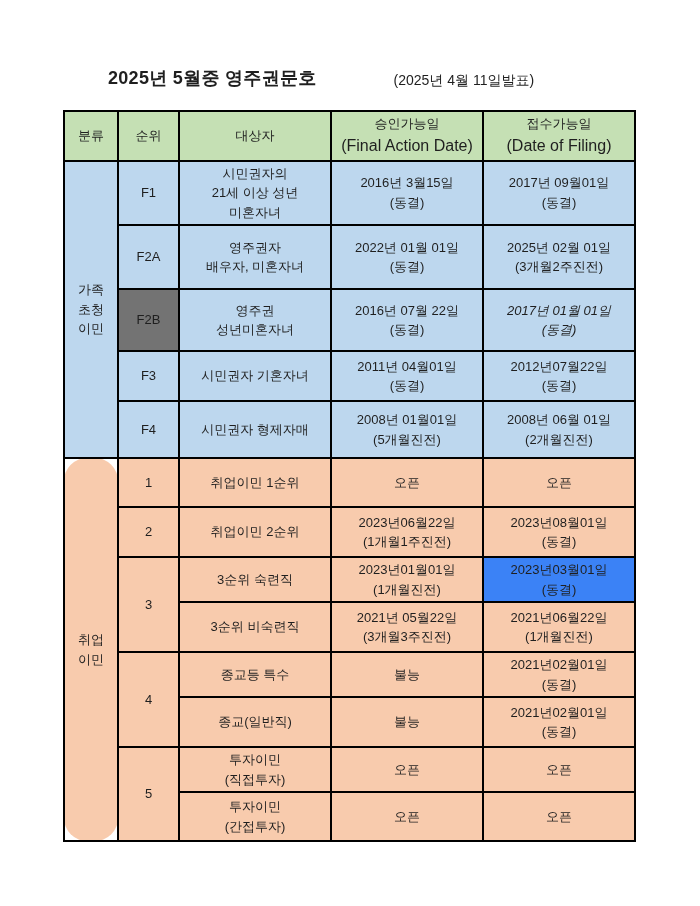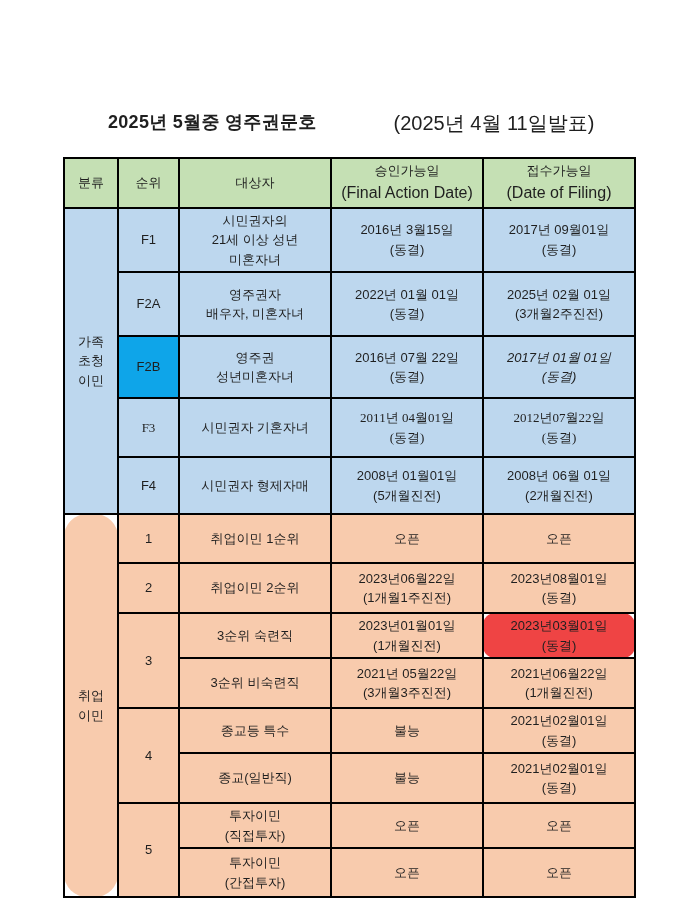--- a/index.html
+++ b/index.html
@@ -6,32 +6,31 @@
   html, body {
     margin: 0; padding: 0;
     width: 700px; height: 906px;
     background: #ffffff;
     font-family: "Liberation Sans", "DejaVu Sans", sans-serif;
     color: #1f1f1f;
   }
   .page { width: 700px; height: 906px; overflow: hidden; }
   .title-row {
     display: flex;
-    align-items: flex-start;
+    align-items: flex-end;
     gap: 36px;
     padding: 66px 0 0 108px;
     white-space: nowrap;
-    margin-top: 44px;
   }
   .doc-title {
     font-size: 18px;
     font-weight: bold;
     letter-spacing: 0.3px;
   }
-  .doc-subtitle { font-size: 20px; padding-left: 41px; }
+  .doc-subtitle { font-size: 14px; padding-left: 41px; }
 
   table.bulletin {
     border-collapse: collapse;
     table-layout: fixed;
     margin: 20px 0 0 63px;
     width: 571px;
   }
   table.bulletin td {
     border: 2px solid #000000;
     text-align: center;
@@ -80,26 +79,26 @@
           <td style="background: rgb(189, 215, 238);">2016년 3월15일<br>(동결)</td>
           <td style="background: rgb(189, 215, 238);">2017년 09월01일<br>(동결)</td>
         </tr>
         <tr style="height: 64px;">
           <td class="rank-cell" style="background: rgb(189, 215, 238);">F2A</td>
           <td style="background: rgb(189, 215, 238);">영주권자<br>배우자, 미혼자녀</td>
           <td style="background: rgb(189, 215, 238);">2022년 01월 01일<br>(동결)</td>
           <td style="background: rgb(189, 215, 238);">2025년 02월 01일<br>(3개월2주진전)</td>
         </tr>
         <tr style="height: 62px;">
-          <td class="rank-cell" style="background: #0ea5e9;">F2B</td>
+          <td class="rank-cell" style="background: #737373;">F2B</td>
           <td style="background: rgb(189, 215, 238);">영주권<br>성년미혼자녀</td>
           <td style="background: rgb(189, 215, 238);">2016년 07월 22일<br>(동결)</td>
           <td style="background: rgb(189, 215, 238); font-style: italic;">2017년 01월 01일<br>(동결)</td>
         </tr>
-        <tr style="height: 59px; font-family: Liberation Serif, serif;">
+        <tr style="height: 50px;">
           <td class="rank-cell" style="background: rgb(189, 215, 238);">F3</td>
           <td style="background: rgb(189, 215, 238);">시민권자 기혼자녀</td>
           <td style="background: rgb(189, 215, 238);">2011년 04월01일<br>(동결)</td>
           <td style="background: rgb(189, 215, 238);">2012년07월22일<br>(동결)</td>
         </tr>
         <tr style="height: 57px;">
           <td class="rank-cell" style="background: rgb(189, 215, 238);">F4</td>
           <td style="background: rgb(189, 215, 238); margin-top: 23px;">시민권자 형제자매</td>
           <td style="background: rgb(189, 215, 238);">2008년 01월01일<br>(5개월진전)</td>
           <td style="background: rgb(189, 215, 238);">2008년 06월 01일<br>(2개월진전)</td>
@@ -114,21 +113,21 @@
         <tr style="height: 50px;">
           <td class="rank-cell" style="background: rgb(248, 203, 173);">2</td>
           <td style="background: rgb(248, 203, 173);">취업이민 2순위</td>
           <td style="background: rgb(248, 203, 173);">2023년06월22일<br>(1개월1주진전)</td>
           <td style="background: rgb(248, 203, 173);">2023년08월01일<br>(동결)</td>
         </tr>
         <tr style="height: 45px;">
           <td class="rank-cell" rowspan="2" style="background: rgb(248, 203, 173);">3</td>
           <td style="background: rgb(248, 203, 173);">3순위 숙련직</td>
           <td style="background: rgb(248, 203, 173);">2023년01월01일<br>(1개월진전)</td>
-          <td style="background: #ef4444; border-radius: 12px;">2023년03월01일<br>(동결)</td>
+          <td style="background: #3b82f6;">2023년03월01일<br>(동결)</td>
         </tr>
         <tr style="height: 50px;">
           <td style="background: rgb(248, 203, 173);">3순위 비숙련직</td>
           <td style="background: rgb(248, 203, 173);">2021년 05월22일<br>(3개월3주진전)</td>
           <td style="background: rgb(248, 203, 173);">2021년06월22일<br>(1개월진전)</td>
         </tr>
         <tr style="height: 45px;">
           <td class="rank-cell" rowspan="2" style="background: rgb(248, 203, 173);">4</td>
           <td style="background: rgb(248, 203, 173);">종교등 특수</td>
           <td style="background: rgb(248, 203, 173);">불능</td>

